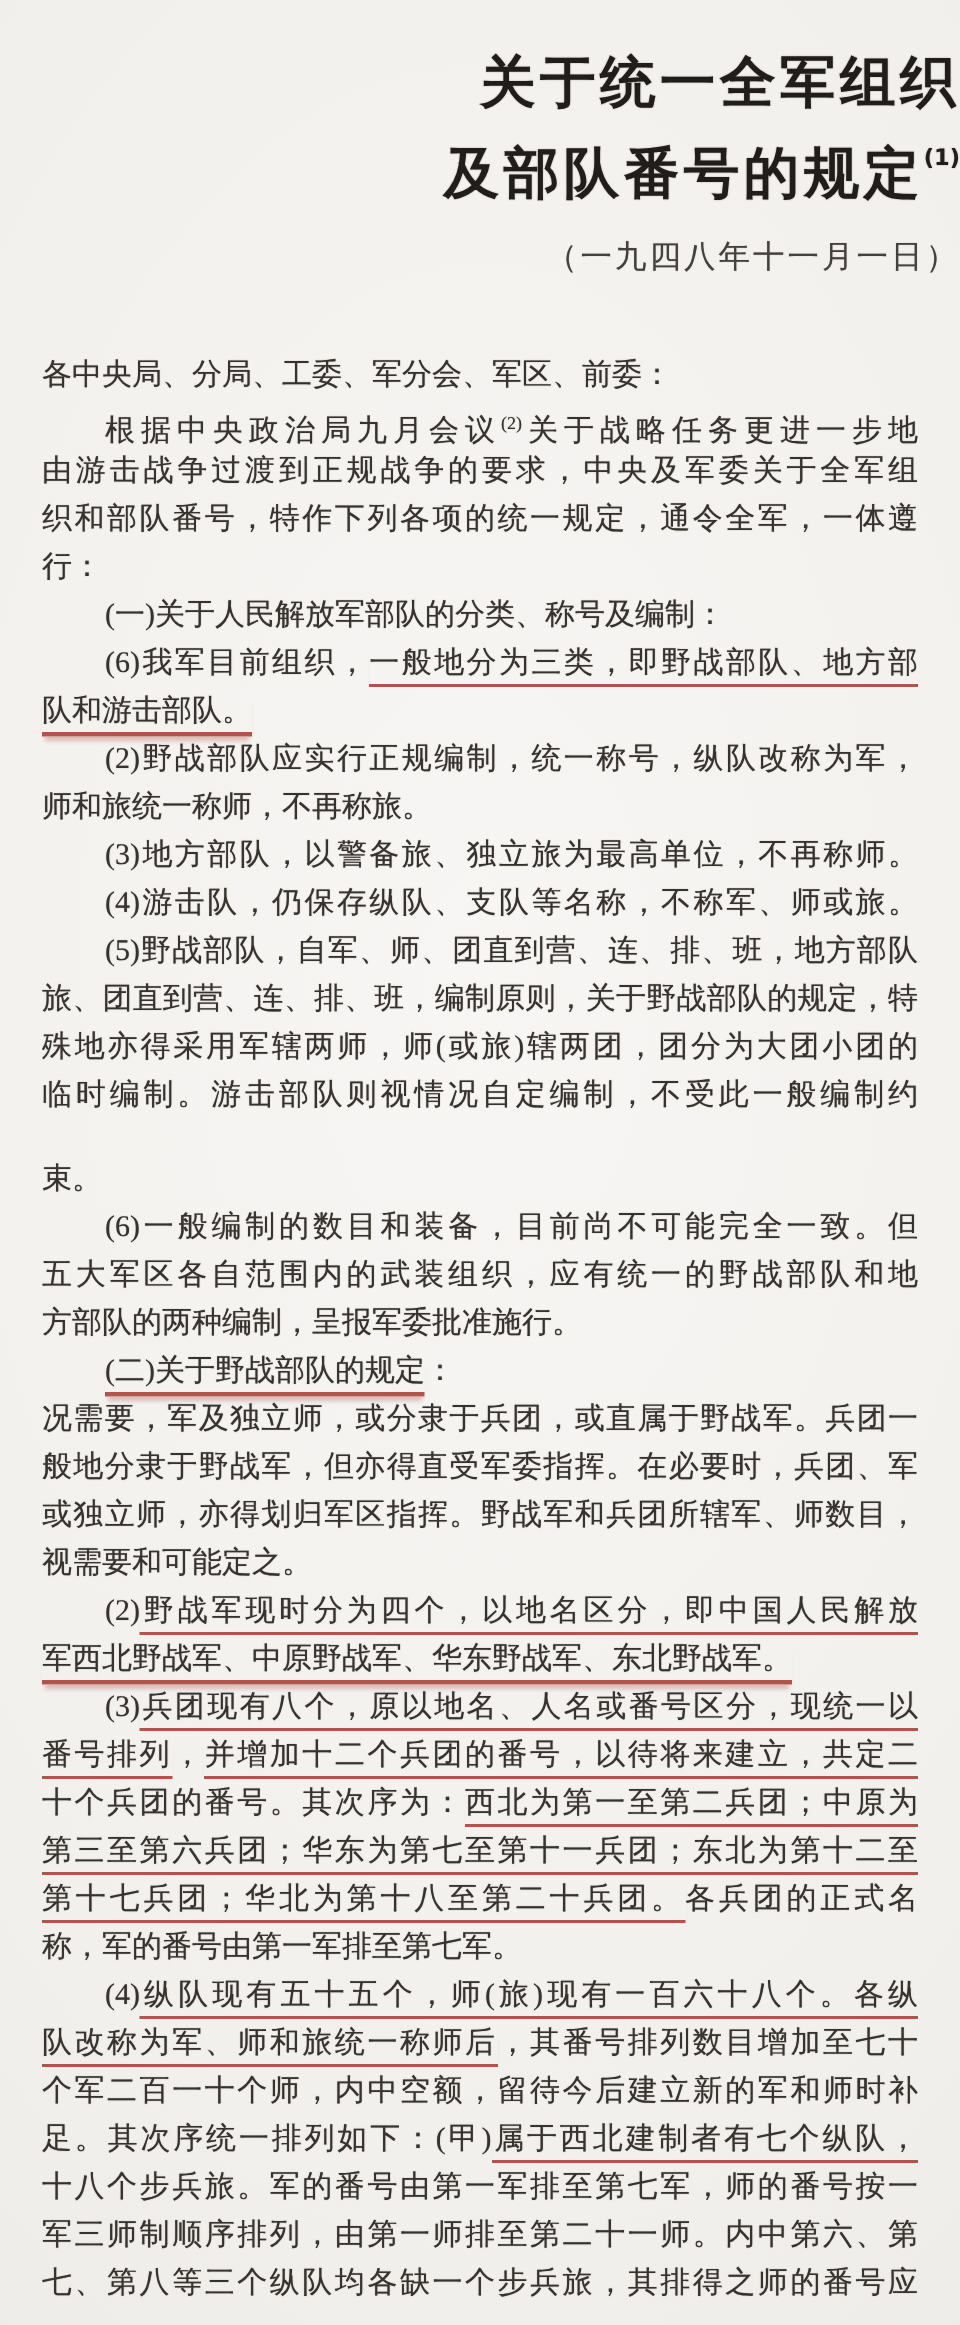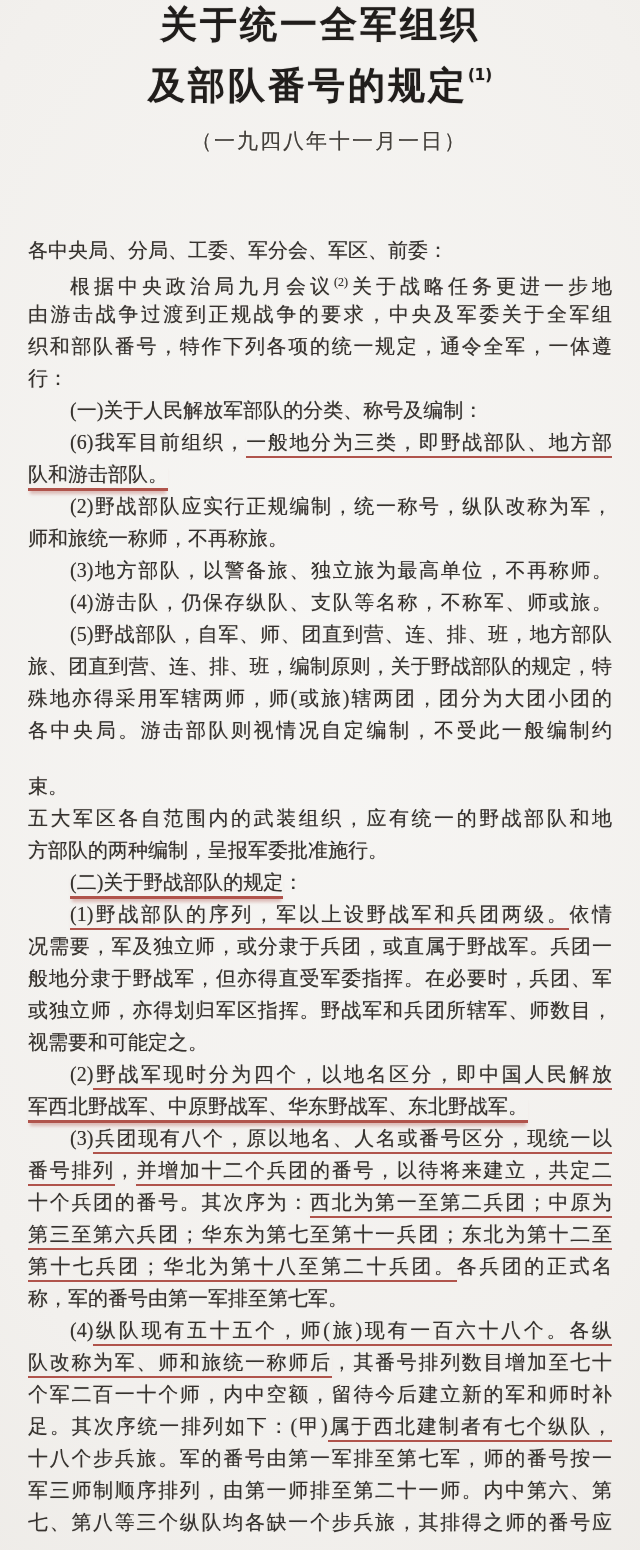--- a/index.html
+++ b/index.html
@@ -5,21 +5,21 @@
   html,body{margin:0;padding:0;}
   .page{
     position:relative;
     width:640px;height:1550px;
     overflow:hidden;
     background:
       radial-gradient(130% 95% at 50% 42%, #f7f6f4 0%, #f2f0ed 55%, #e9e6e1 100%);
     font-family:"Liberation Serif","DejaVu Serif",serif;
     color:#383430;
   }
-  .doc-header{text-align:center;}
+  .doc-header{padding-top:30px;text-align:right;}
   .doc-title{
     font-family:"DejaVu Sans","Liberation Sans",sans-serif;
     font-weight:bold;
     font-size:37px;
     line-height:50px;
     letter-spacing:3px;
     color:#201d1b;
     text-shadow:0 0 1px rgba(30,27,25,.45);
   }
   .title-sup{
@@ -88,26 +88,26 @@
       <div class="line ind"><span>(一)关于人民解放军部队的分类、称号及编制：</span></div>
       <div class="line fill ind"><span>(6)我军目前组织，</span><span class="u">一般地分为三类，即野战部队、地方部</span></div>
       <div class="line"><span class="u">队和游击部队。</span></div>
       <div class="line fill ind"><span>(2)野战部队应实行正规编制，统一称号，纵队改称为军，</span></div>
       <div class="line"><span>师和旅统一称师，不再称旅。</span></div>
       <div class="line fill ind"><span>(3)地方部队，以警备旅、独立旅为最高单位，不再称师。</span></div>
       <div class="line fill ind"><span>(4)游击队，仍保存纵队、支队等名称，不称军、师或旅。</span></div>
       <div class="line fill ind"><span>(5)野战部队，自军、师、团直到营、连、排、班，地方部队自</span></div>
       <div class="line fill"><span>旅、团直到营、连、排、班，编制原则，关于野战部队的规定，特</span></div>
       <div class="line fill"><span>殊地亦得采用军辖两师，师(或旅)辖两团，团分为大团小团的</span></div>
-      <div class="line fill"><span>各中央局。游击部队则视情况自定编制，不受此一般编制约</span></div>
+      <div class="line fill"><span>临时编制。游击部队则视情况自定编制，不受此一般编制约</span></div>
       <div class="line gap"><span>束。</span></div>
+      <div class="line fill ind"><span>(6)一般编制的数目和装备，目前尚不可能完全一致。但</span></div>
       <div class="line fill"><span>五大军区各自范围内的武装组织，应有统一的野战部队和地</span></div>
       <div class="line"><span>方部队的两种编制，呈报军委批准施行。</span></div>
       <div class="line ind"><span class="u">(二)关于野战部队的规定</span><span>：</span></div>
-      <div class="line fill ind"><span class="u">(1)野战部队的序列，军以上设野战军和兵团两级。</span><span>依情</span></div>
       <div class="line fill"><span>况需要，军及独立师，或分隶于兵团，或直属于野战军。兵团一</span></div>
       <div class="line fill"><span>般地分隶于野战军，但亦得直受军委指挥。在必要时，兵团、军</span></div>
       <div class="line fill"><span>或独立师，亦得划归军区指挥。野战军和兵团所辖军、师数目，</span></div>
       <div class="line"><span>视需要和可能定之。</span></div>
       <div class="line fill ind"><span>(2)</span><span class="u">野战军现时分为四个，以地名区分，即中国人民解放</span></div>
       <div class="line"><span class="u">军西北野战军、中原野战军、华东野战军、东北野战军。</span></div>
       <div class="line fill ind"><span>(3)</span><span class="u">兵团现有八个，原以地名、人名或番号区分，现统一以</span></div>
       <div class="line fill"><span class="u">番号排列</span><span>，</span><span class="u">并增加十二个兵团的番号，以待将来建立，共定二</span></div>
       <div class="line fill"><span>十个兵团的番号。其次序为：</span><span class="u">西北为第一至第二兵团；中原为</span></div>
       <div class="line fill"><span class="u">第三至第六兵团；华东为第七至第十一兵团；东北为第十二至</span></div>

